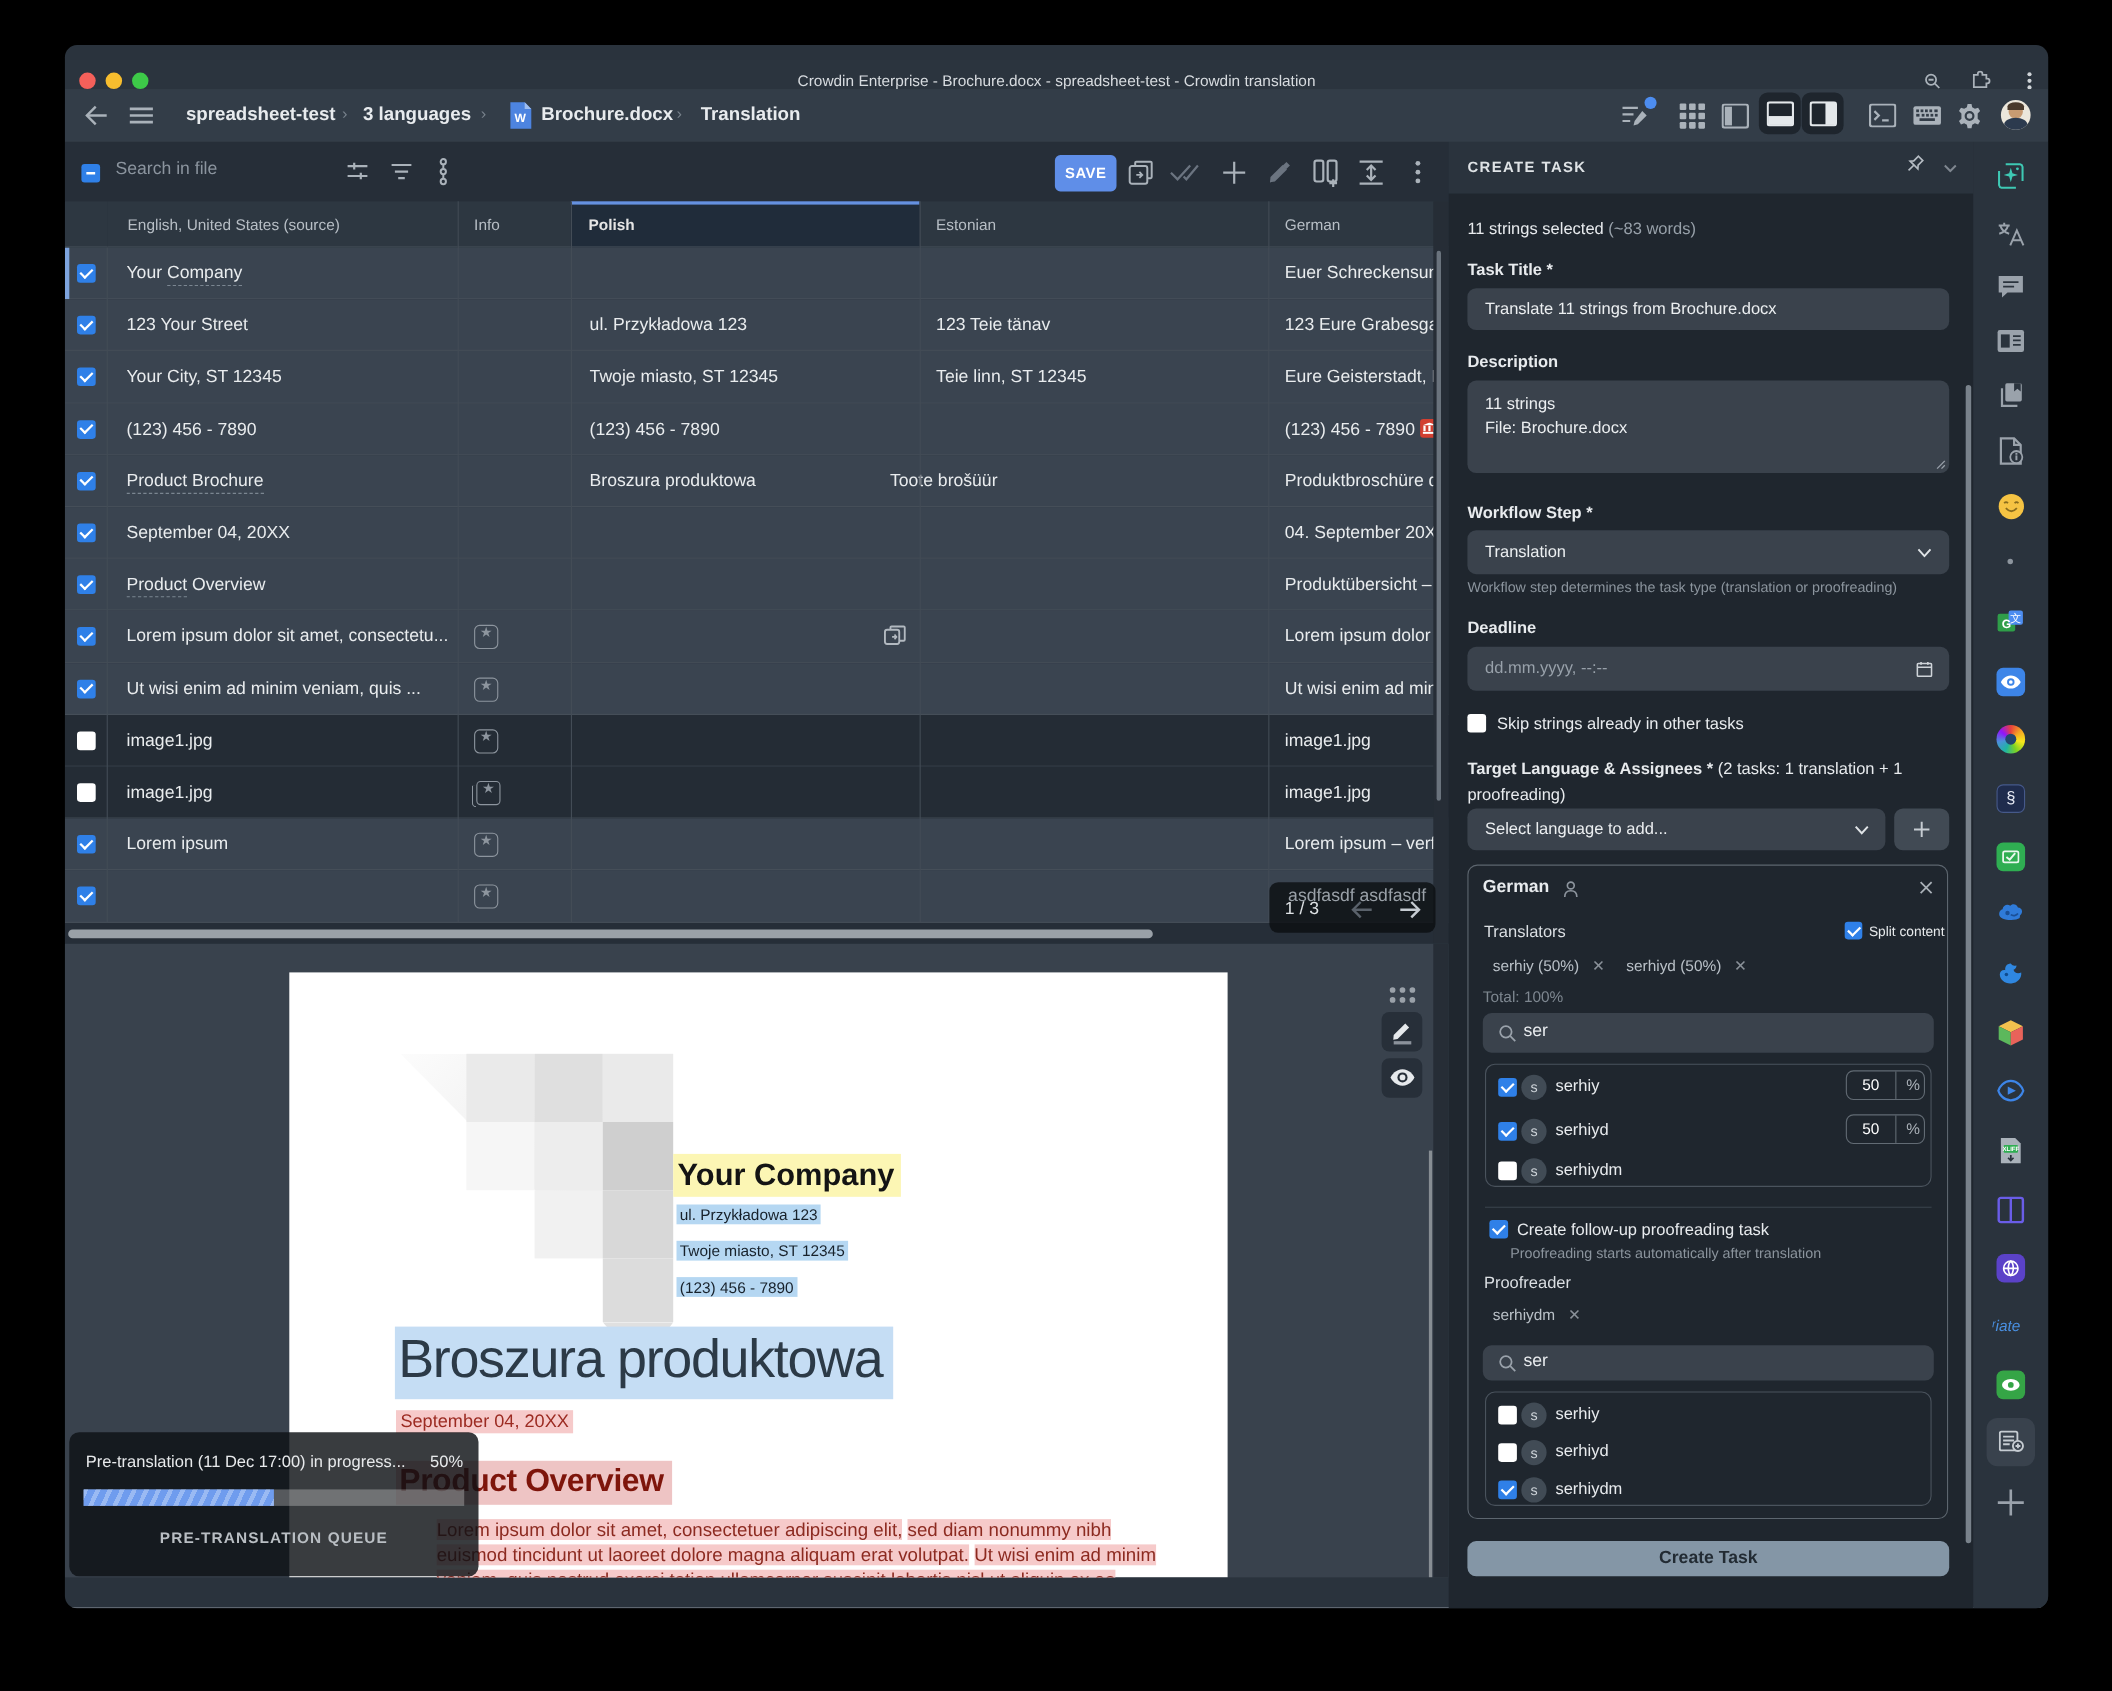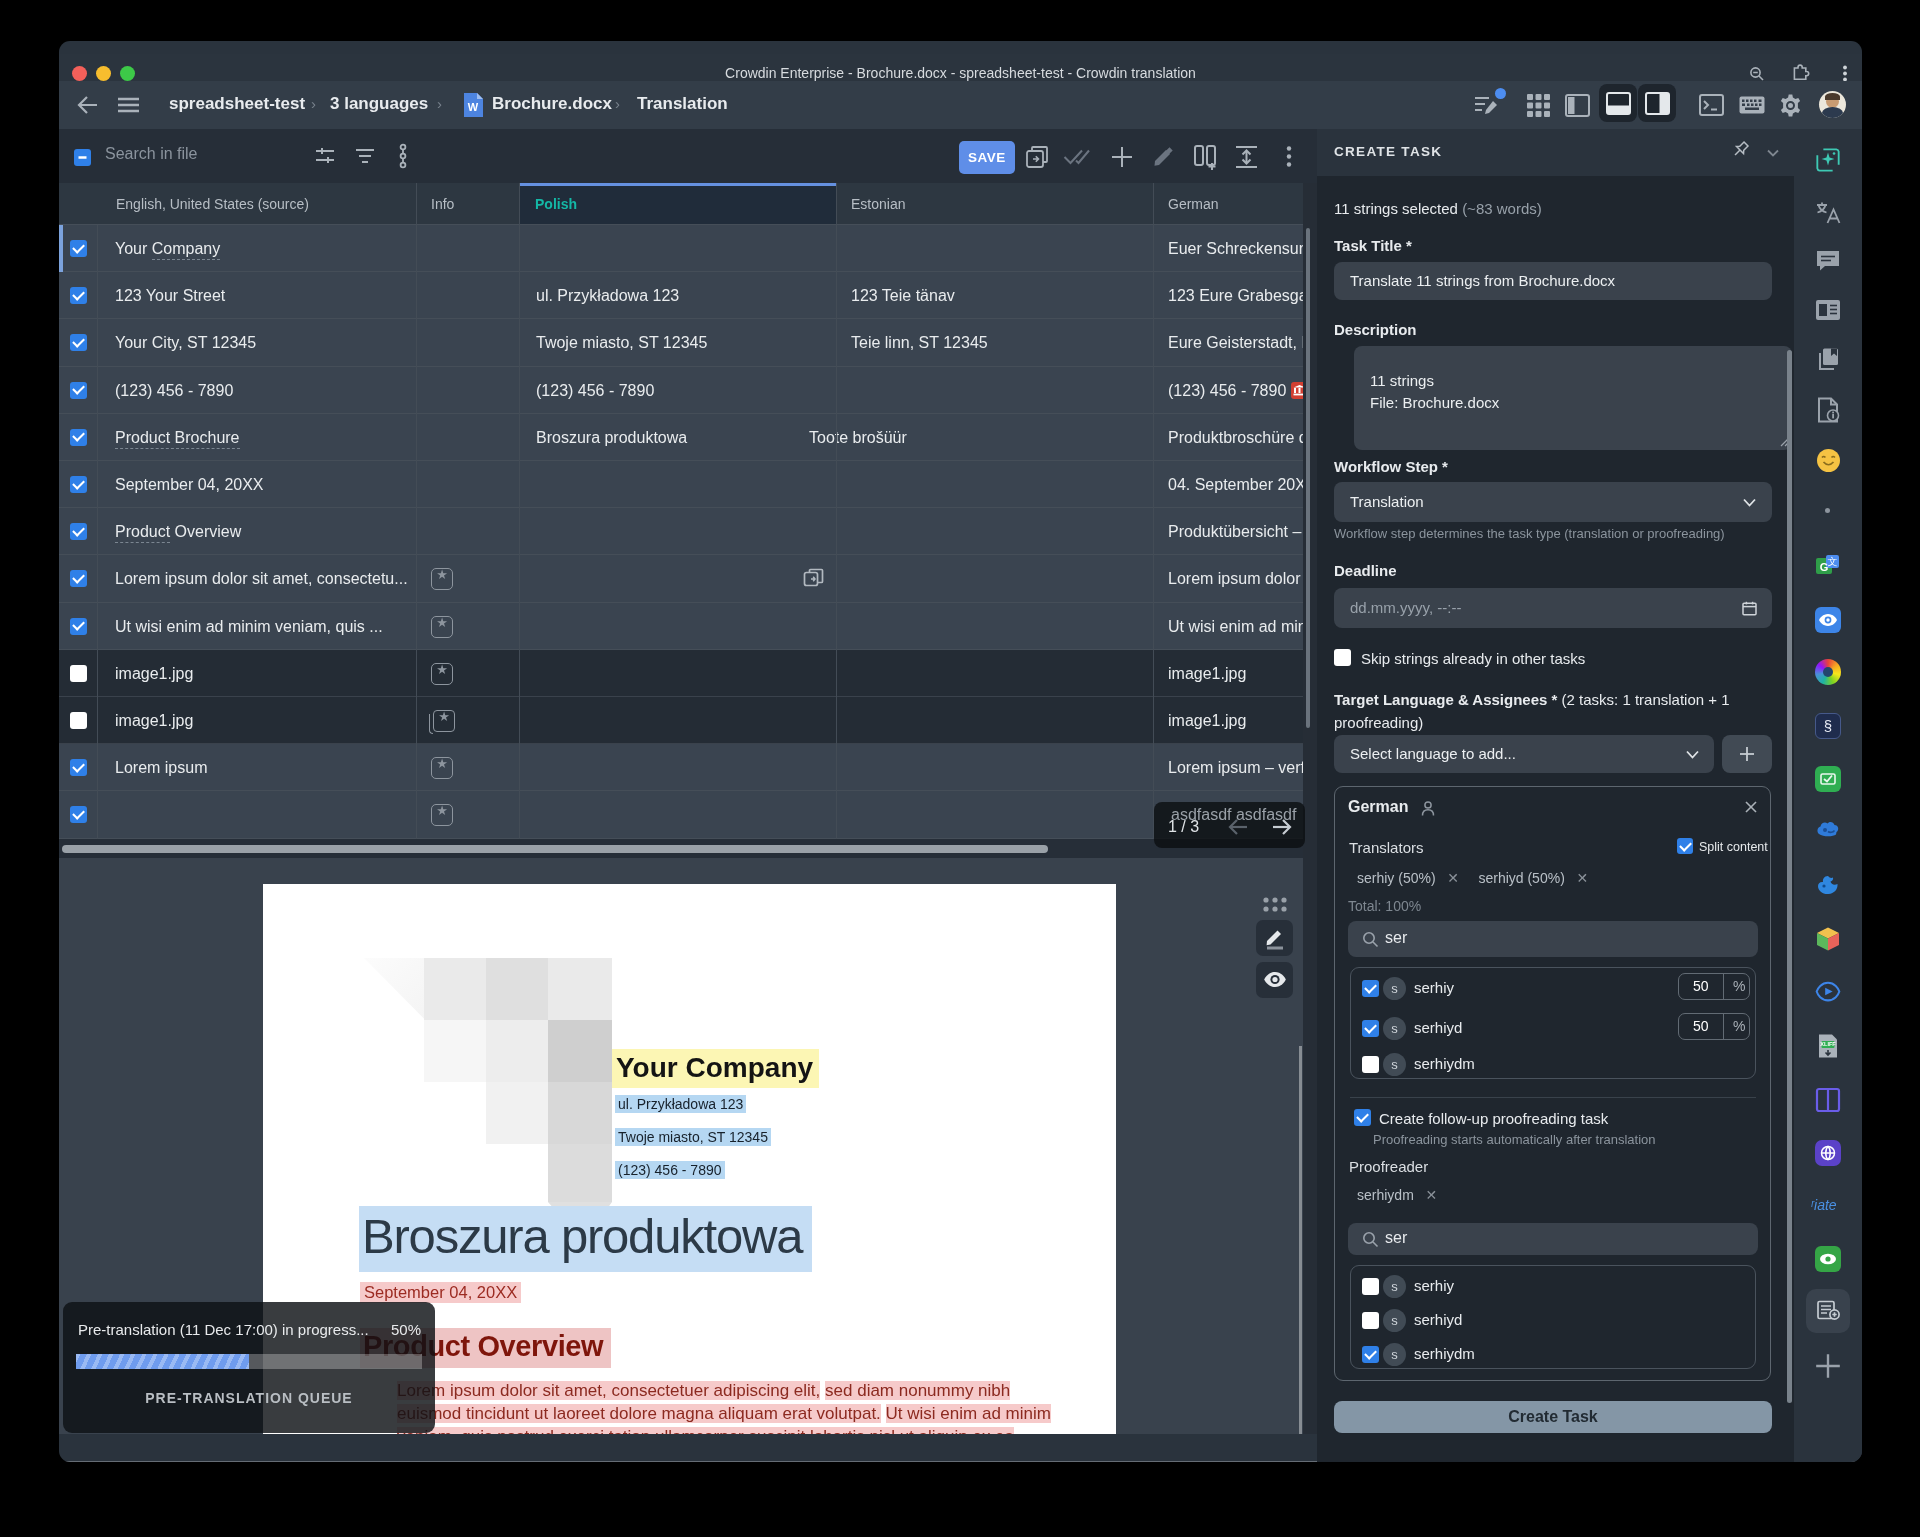--- a/index.html
+++ b/index.html
@@ -260,21 +260,21 @@
           </g>
         </svg>
     </div>
   </div>
 
   <div id="grid">
 
     <div class="hdrcell" style="left:0;width:39px;"></div>
     <div class="hdrcell" style="left:39px;width:318px;padding-left:18px;">English, United States (source)</div>
     <div class="hdrcell" style="left:357px;width:103px;padding-left:15px;">Info</div>
-    <div class="hdrcell" style="left:460px;width:317px;padding-left:16px;background:#202c3a;border-top:3px solid #6591e0;color:#14b8a6;font-weight:bold;line-height:37px;">Polish</div>
+    <div class="hdrcell" style="left:460px;width:317px;padding-left:16px;background:#202c3a;border-top:3px solid #6591e0;color:#e5e5e5;font-weight:bold;line-height:37px;">Polish</div>
     <div class="hdrcell" style="left:777px;width:317px;padding-left:15px;">Estonian</div>
     <div class="hdrcell" style="left:1094px;width:164px;padding-left:15px;">German</div>
 
     <div id="rows" style="position:absolute;left:0;top:42px;width:1258px;height:614px;overflow:hidden;">
       <div class="row on" style="top:0;">
           <div class="abs" style="left:0;top:0;width:4px;height:47.2px;background:#7ca3dd;"></div>
           <div class="cbx on"></div>
           <div class="cell" style="left:56px;width:300px;">Your <span class="dashed">Company</span></div>
           <div class="cell" style="left:1109px;width:148px;">Euer Schreckensunternehmen</div>
         </div>
@@ -485,21 +485,21 @@
       </svg>
     <svg class="abs" style="left:450px;top:20px;" width="12" height="8" viewBox="0 0 12 8">
         <path d="M1 1.5 L6 6.5 L11 1.5" stroke="#7e868f" stroke-width="1.8" fill="none"></path>
       </svg>
   </div>
   <div id="panel">
     <div class="abs" style="left:17px;top:24px;font-size:15px;color:#e8ebee;">11 strings selected <span style="color:#97a0a9;">(~83 words)</span></div>
     <div class="plabel" style="left:17px;top:61px;">Task Title *</div>
     <div class="pinput" style="left:17px;top:86px;width:438px;height:38px;line-height:38px;padding-left:16px;">Translate 11 strings from Brochure.docx</div>
     <div class="plabel" style="left:17px;top:145px;">Description</div>
-    <div class="pinput" style="left:17px;top:170px;width:438px;height:104px;padding:24px 0 0 16px;line-height:22px;margin-left:20px;">11 strings<br>File: Brochure.docx
+    <div class="pinput" style="left:17px;top:170px;width:438px;height:84px;padding:11px 0 0 16px;line-height:22px;">11 strings<br>File: Brochure.docx
       <svg class="abs" style="right:3px;bottom:3px;" width="10" height="10" viewBox="0 0 10 10">
           <g stroke="#9aa2ab" stroke-width="1.2">
             <line x1="2" y1="9" x2="9" y2="2"></line>
             <line x1="6" y1="9" x2="9" y2="6"></line>
           </g>
         </svg>
     </div>
     <div class="plabel" style="left:17px;top:282px;">Workflow Step *</div>
     <div class="pinput" style="left:17px;top:306px;width:438px;height:40px;line-height:40px;padding-left:16px;">Translation
       <svg class="abs" style="right:16px;top:16px;" width="13" height="9" viewBox="0 0 13 9">

